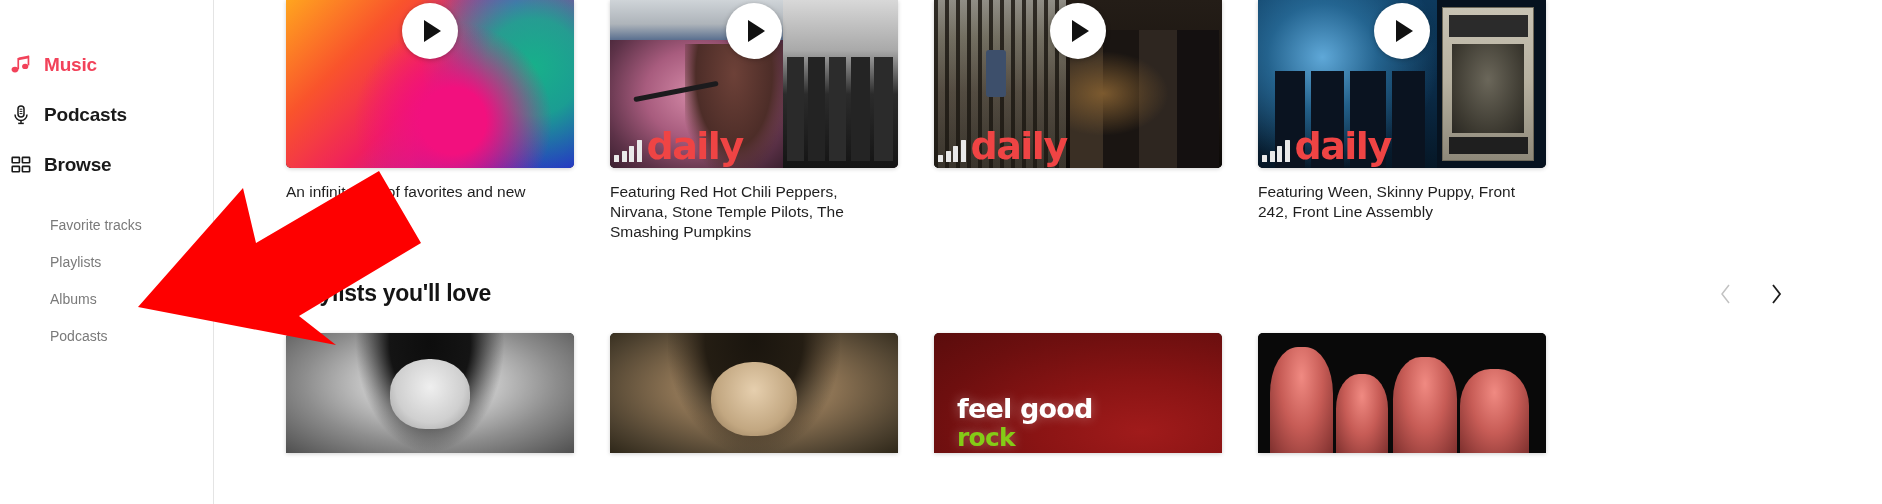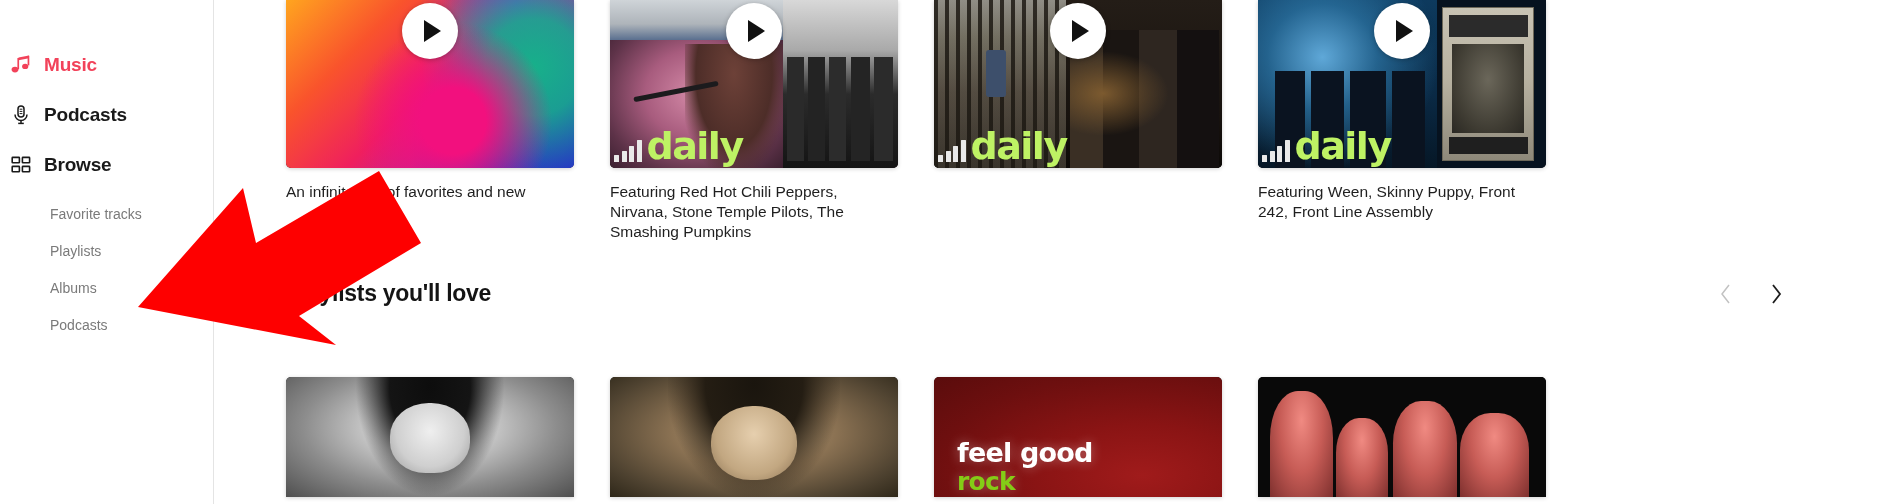--- a/index.html
+++ b/index.html
@@ -33,21 +33,21 @@
   }
   .nav-label {
     font-size: 19px; font-weight: bold; color: #1a1a1a;
     letter-spacing: -0.2px; white-space: nowrap;
   }
   .nav-item.active .nav-label { color: #f2425a; }
   .nav-item.active .nav-icon { color: #f2425a; }
 
   .nav-sub { margin-top: 16px; display: flex; flex-direction: column; }
   .sub-item {
-    height: 37px; display: flex; align-items: flex-start;
+    height: 37px; display: flex; align-items: center;
     padding-left: 50px;
     font-size: 14px; color: #7a7a7a;
     cursor: pointer; white-space: nowrap;
   }
 
   
   .main {
     flex: 1 1 auto; height: 504px;
     position: relative; overflow: hidden;
     padding-left: 72px;
@@ -93,38 +93,38 @@
   .daily {
     position: absolute; left: 0px; bottom: 6px;
     display: flex; align-items: flex-end; gap: 5px;
     padding-left: 4px;
   }
   .eq { display: flex; align-items: flex-end; gap: 2.5px; height: 24px; }
   .eq i { display: block; width: 5px; background: #e9e9e9; border-radius: 0.5px; }
   .daily-word {
     font-family: "DejaVu Sans", sans-serif;
     font-weight: bold; font-size: 38px; line-height: 32px;
-    color: #bef264; letter-spacing: -1.5px;
+    color: #ef4444; letter-spacing: -1.5px;
   }
 
   
   .section-head {
     display: flex; align-items: center; justify-content: space-between;
     margin-top: 38px; padding-right: 98px;
   }
   .section-title {
     font-size: 23px; font-weight: bold; color: #141414;
     letter-spacing: -0.3px;
   }
   .carousel-nav { display: flex; align-items: center; gap: 34px; }
   .chev { width: 16px; height: 26px; cursor: pointer; }
   .chev svg { display: block; }
 
   .row-2 { margin-top: 26px; }
-  .row-2 .thumb { height: 120px; border-radius: 5px 5px 0 0; margin-top: 44px; }
+  .row-2 .thumb { height: 120px; border-radius: 5px 5px 0 0; }
 
   
   .art-gradient {
     position: absolute; inset: 0;
     background:
       radial-gradient(circle at 58% 72%, #f2107e 0%, #f2107e 16%, rgba(242,16,126,0) 48%),
       radial-gradient(circle at 86% 40%, #17b08a 0%, rgba(23,176,138,0.85) 18%, rgba(23,176,138,0) 42%),
       radial-gradient(circle at 99% 92%, #2733c6 0%, rgba(39,51,198,0.9) 22%, rgba(39,51,198,0) 50%),
       radial-gradient(circle at 80% 2%, #7b2fd4 0%, rgba(123,47,212,0) 34%),
       linear-gradient(135deg, #ffa51f 0%, #f9532c 26%, #ef1f5e 50%, #b8219c 70%, #3b38c4 100%);

